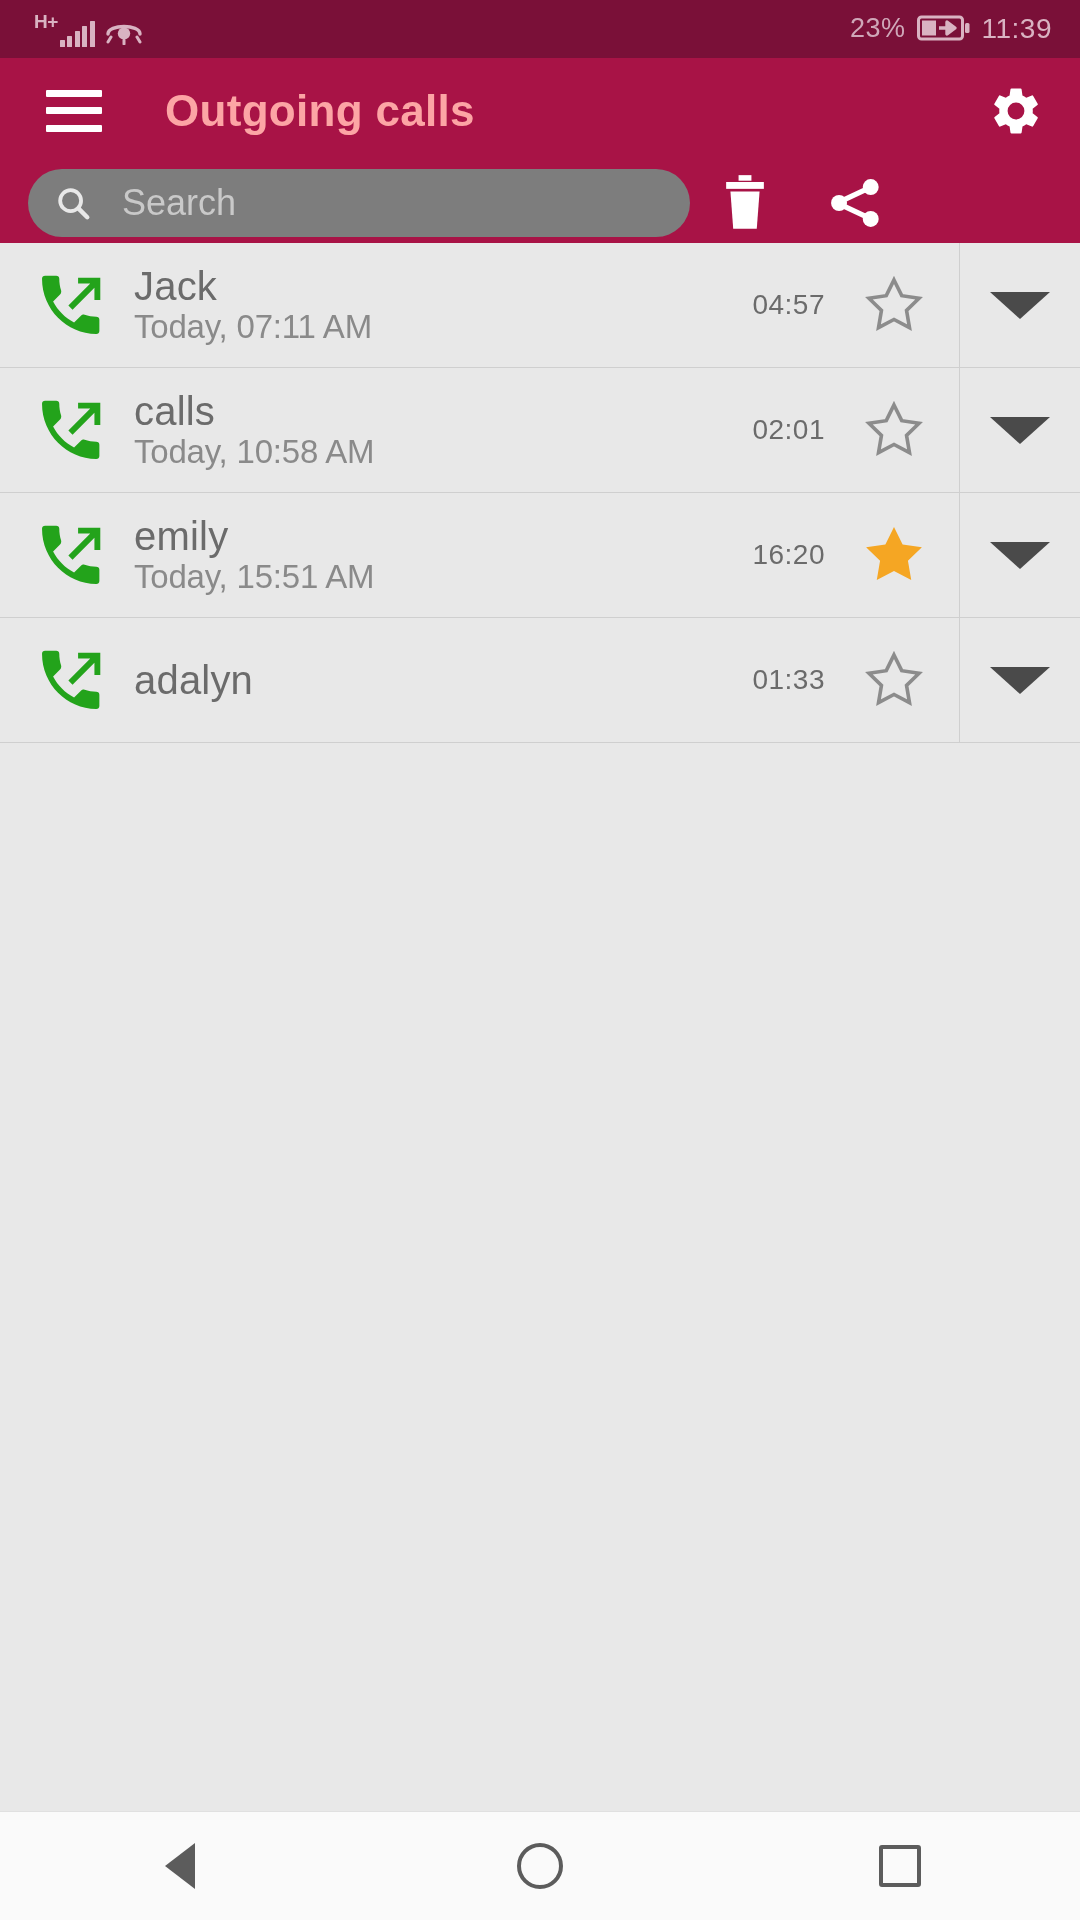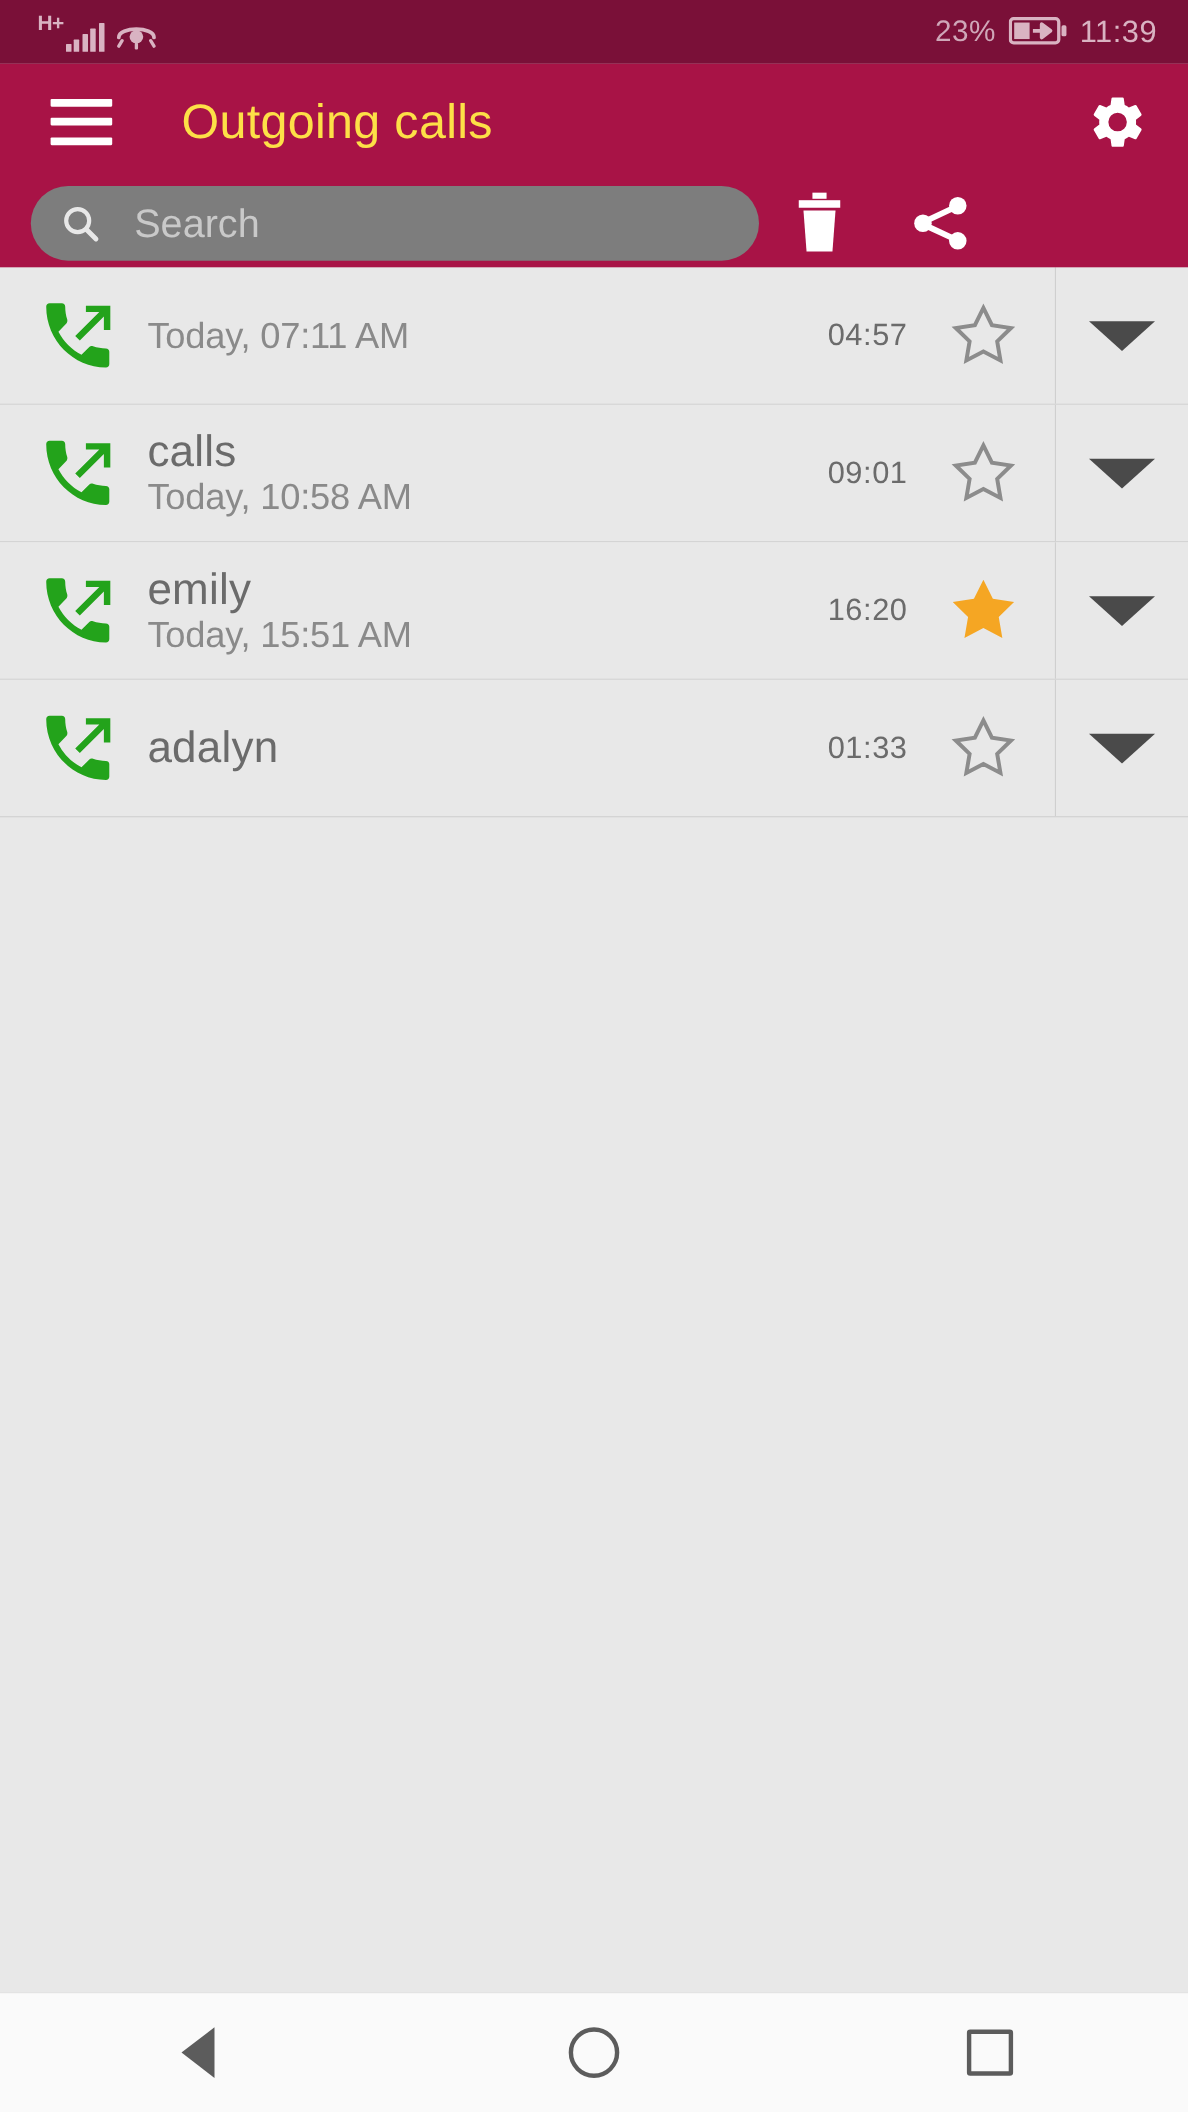--- a/index.html
+++ b/index.html
@@ -35,21 +35,21 @@
   .clock { font-size:28px; color:#d9b3c2; letter-spacing:0.5px; }
 
   
   .appbar { background:#a81346; flex:0 0 185px; position:relative; }
   .appbar-top {
     height:105px; display:flex; align-items:center; padding:0 36px 0 46px;
   }
   .hamburger { width:56px; height:42px; display:flex; flex-direction:column; justify-content:space-between; cursor:pointer; }
   .hamburger span { display:block; height:7px; background:#fff; border-radius:1px; }
   .appbar-title {
-    color:#fde047; font-size:44px; font-weight:normal; margin-left:63px;
+    color:#fca5a5; font-size:44px; font-weight:bold; margin-left:63px;
     letter-spacing:0.3px; flex:1;
   }
   .gear { width:56px; height:56px; }
 
   .searchrow {
     height:80px; display:flex; align-items:center; padding:0 22px 0 28px; gap:0;
   }
   .searchbox {
     flex:1; height:68px; background:#7d7d7d; border-radius:34px;
     display:flex; align-items:center; padding:0 26px; max-width:662px;
@@ -165,20 +165,21 @@
 
   <div class="list">
 
     <div class="row">
       <div class="row-main">
         <svg class="call-icon" viewBox="0 0 24 24">
           <path fill="#23a31b" d="M6.2 10.9c1.5 2.9 3.9 5.3 6.8 6.8l2.3-2.3c.3-.3.7-.4 1.1-.2 1.2.4 2.5.6 3.8.6.6 0 1 .4 1 1v3.6c0 .6-.4 1-1 1C10.6 21.4 2.6 13.4 2.6 3.5c0-.6.4-1 1-1h3.6c.6 0 1 .4 1 1 0 1.3.2 2.6.6 3.8.1.4 0 .8-.2 1.1l-2.4 2.5z"></path>
           <path fill="#23a31b" d="M14.3 3.2h7.2v7.2h-1.9V6.4l-7.1 7.1-1.35-1.35 7.1-7.1h-3.95z"></path>
         </svg>
         <div class="row-text">
+          <div class="row-name">Jack</div>
           <div class="row-time">Today, 07:11 AM</div>
         </div>
         <div class="row-dur">04:57</div>
         <div class="star-wrap">
           <svg width="64" height="64" viewBox="0 0 24 24">
             <path fill="none" stroke="#8c8c8c" stroke-width="1.35" d="M12 2.6l2.9 5.9 6.5.95-4.7 4.58 1.11 6.47L12 17.44l-5.81 3.06 1.11-6.47L2.6 9.45l6.5-.95z"></path>
           </svg>
         </div>
       </div>
       <div class="row-expand">
@@ -189,21 +190,21 @@
     <div class="row">
       <div class="row-main">
         <svg class="call-icon" viewBox="0 0 24 24">
           <path fill="#23a31b" d="M6.2 10.9c1.5 2.9 3.9 5.3 6.8 6.8l2.3-2.3c.3-.3.7-.4 1.1-.2 1.2.4 2.5.6 3.8.6.6 0 1 .4 1 1v3.6c0 .6-.4 1-1 1C10.6 21.4 2.6 13.4 2.6 3.5c0-.6.4-1 1-1h3.6c.6 0 1 .4 1 1 0 1.3.2 2.6.6 3.8.1.4 0 .8-.2 1.1l-2.4 2.5z"></path>
           <path fill="#23a31b" d="M14.3 3.2h7.2v7.2h-1.9V6.4l-7.1 7.1-1.35-1.35 7.1-7.1h-3.95z"></path>
         </svg>
         <div class="row-text">
           <div class="row-name">calls</div>
           <div class="row-time">Today, 10:58 AM</div>
         </div>
-        <div class="row-dur">09:01</div>
+        <div class="row-dur">02:01</div>
         <div class="star-wrap">
           <svg width="64" height="64" viewBox="0 0 24 24">
             <path fill="none" stroke="#8c8c8c" stroke-width="1.35" d="M12 2.6l2.9 5.9 6.5.95-4.7 4.58 1.11 6.47L12 17.44l-5.81 3.06 1.11-6.47L2.6 9.45l6.5-.95z"></path>
           </svg>
         </div>
       </div>
       <div class="row-expand">
         <span class="chev"></span>
       </div>
     </div>

